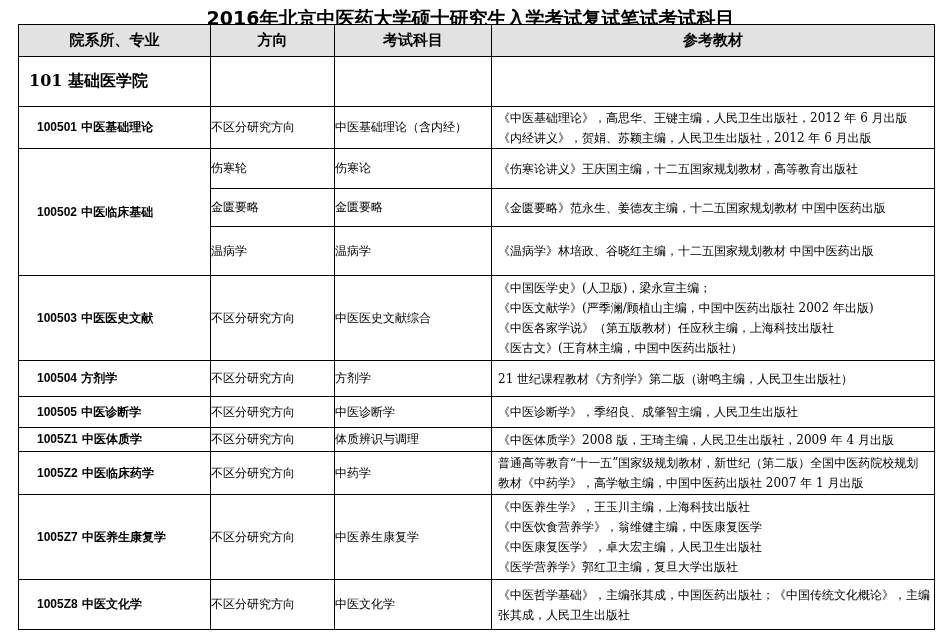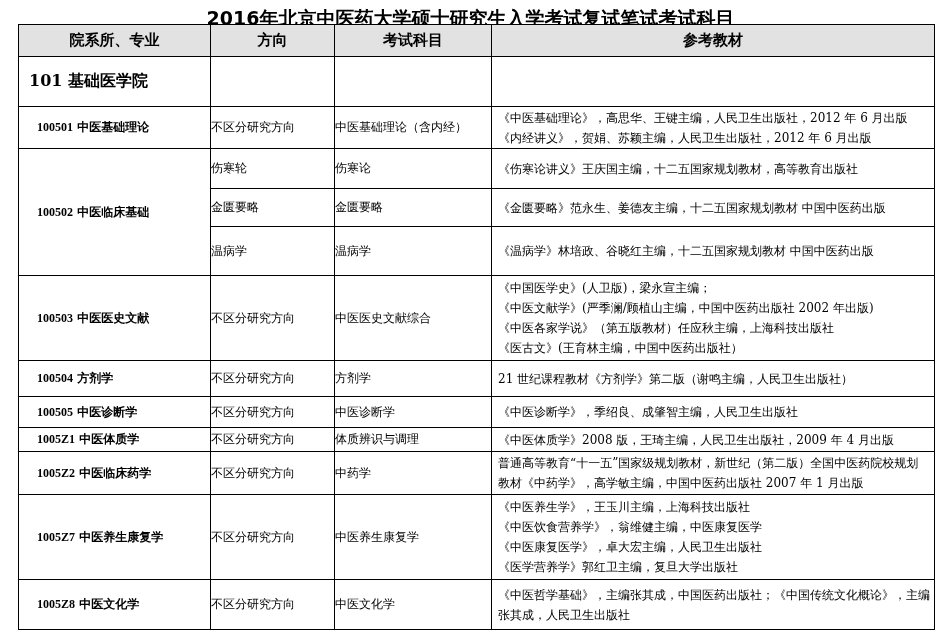--- a/index.html
+++ b/index.html
@@ -10,21 +10,21 @@
            font-size: 19px; letter-spacing: 0px; line-height: 24px; }
   table { position: absolute; top: 24px; left: 18px; border-collapse: collapse;
           table-layout: fixed; width: 916px; }
   td, th { border: 1.5px solid #000; padding: 0; vertical-align: middle; }
   th { background: #e2e2e2; font-family: "DejaVu Sans", "Liberation Sans", sans-serif;
        font-weight: bold; font-size: 15px; height: 31px; text-align: center; }
   .col1 { width: 192px; } .col2 { width: 124px; } .col3 { width: 157px; } .col4 { width: 443px; }
   .school { font-weight: bold; font-size: 16px; padding-left: 10px; text-align: left; }
   .major { font-weight: bold; font-size: 12px; padding-left: 18px; text-align: left;
            font-family: "DejaVu Sans", "Liberation Sans", sans-serif; }
-  .major .code { font-family: Liberation Serif, serif; text-align: right; }
+  .major .code { font-family: Liberation Sans, sans-serif; text-align: right; }
   .center { text-align: left; font-size: 12px; font-family: Liberation Mono, monospace; }
   .books { font-size: 12px; line-height: 20px; padding-left: 6px; padding-right: 4px; }
   .books div { white-space: nowrap; }
   .books .wrap { white-space: normal; }
 </style>
 </head>
 <body>
 
 <div class="title">2016年北京中医药大学硕士研究生入学考试复试笔试考试科目</div>
 

